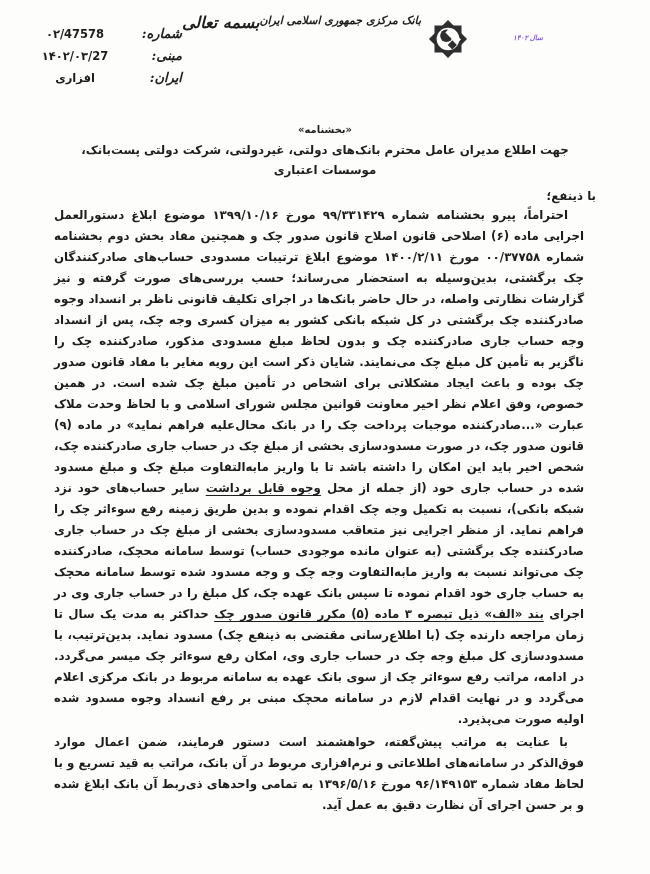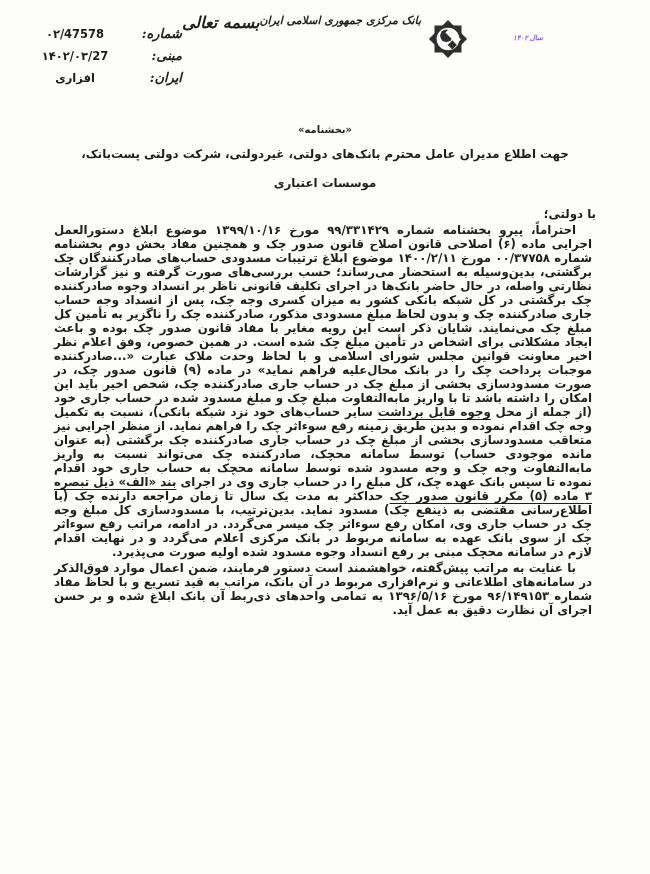--- a/index.html
+++ b/index.html
@@ -83,35 +83,35 @@
   .doc-title {
     text-align: center;
     font-weight: bold;
     font-size: 10px;
     margin-top: 6px;
   }
   .addressee {
     text-align: center;
     font-weight: bold;
     font-size: 11.8px;
-    line-height: 29px;
+    line-height: 20px;
     margin-top: 5px;
   }
   .salutation {
     font-weight: bold;
     font-size: 11.8px;
     margin-top: 9px;
   }
   .body-par {
     text-align: justify;
     font-weight: bold;
     font-size: 11.8px;
-    line-height: 14px;
+    line-height: 21px;
     text-indent: 16px;
-    margin: 2px 4px 0 0;
+    margin: 2px 12px 0 0;
   }
   .u { text-decoration: underline; text-underline-offset: 3px; }
 </style>
 </head>
 <body>
 
 <div class="page">
 
   <div class="letterhead">
 
@@ -152,20 +152,20 @@
   </div>
 
   <div class="content">
 
     <div class="doc-title">«بخشنامه»</div>
 
     <div class="addressee">
       <div>جهت اطلاع مدیران عامل محترم بانک‌های دولتی، غیردولتی، شرکت دولتی پست‌بانک، موسسات اعتباری</div>
     </div>
 
-    <div class="salutation">با دولتی؛</div>
+    <div class="salutation">با ذینفع؛</div>
 
     <p class="body-par"><span>احتراماً، پیرو بخشنامه شماره ۹۹/۳۳۱۴۲۹ مورخ ۱۳۹۹/۱۰/۱۶ موضوع ابلاغ دستورالعمل اجرایی ماده (۶) اصلاحی قانون اصلاح قانون صدور چک و همچنین مفاد بخش دوم بخشنامه شماره ۰۰/۳۷۷۵۸ مورخ ۱۴۰۰/۲/۱۱ موضوع ابلاغ ترتیبات مسدودی حساب‌های صادرکنندگان چک برگشتی، بدین‌وسیله به استحضار می‌رساند؛ حسب بررسی‌های صورت گرفته و نیز گزارشات نظارتی واصله، در حال حاضر بانک‌ها در اجرای تکلیف قانونی ناظر بر انسداد وجوه صادرکننده چک برگشتی در کل شبکه بانکی کشور به میزان کسری وجه چک، پس از انسداد وجه حساب جاری صادرکننده چک و بدون لحاظ مبلغ مسدودی مذکور، صادرکننده چک را ناگزیر به تأمین کل مبلغ چک می‌نمایند. شایان ذکر است این رویه مغایر با مفاد قانون صدور چک بوده و باعث ایجاد مشکلاتی برای اشخاص در تأمین مبلغ چک شده است. در همین خصوص، وفق اعلام نظر اخیر معاونت قوانین مجلس شورای اسلامی و با لحاظ وحدت ملاک عبارت «...صادرکننده موجبات پرداخت چک را در بانک محال‌علیه فراهم نماید» در ماده (۹) قانون صدور چک، در صورت مسدودسازی بخشی از مبلغ چک در حساب جاری صادرکننده چک، شخص اخیر باید این امکان را داشته باشد تا با واریز مابه‌التفاوت مبلغ چک و مبلغ مسدود شده در حساب جاری خود (از جمله از محل </span><span class="u">وجوه قابل برداشت</span><span> سایر حساب‌های خود نزد شبکه بانکی)، نسبت به تکمیل وجه چک اقدام نموده و بدین طریق زمینه رفع سوءاثر چک را فراهم نماید. از منظر اجرایی نیز متعاقب مسدودسازی بخشی از مبلغ چک در حساب جاری صادرکننده چک برگشتی (به عنوان مانده موجودی حساب) توسط سامانه محچک، صادرکننده چک می‌تواند نسبت به واریز مابه‌التفاوت وجه چک و وجه مسدود شده توسط سامانه محچک به حساب جاری خود اقدام نموده تا سپس بانک عهده چک، کل مبلغ را در حساب جاری وی در اجرای </span><span class="u">بند «الف» ذیل تبصره ۳ ماده (۵) مکرر قانون صدور چک</span><span> حداکثر به مدت یک سال تا زمان مراجعه دارنده چک (با اطلاع‌رسانی مقتضی به ذینفع چک) مسدود نماید. بدین‌ترتیب، با مسدودسازی کل مبلغ وجه چک در حساب جاری وی، امکان رفع سوءاثر چک میسر می‌گردد. در ادامه، مراتب رفع سوءاثر چک از سوی بانک عهده به سامانه مربوط در بانک مرکزی اعلام می‌گردد و در نهایت اقدام لازم در سامانه محچک مبنی بر رفع انسداد وجوه مسدود شده اولیه صورت می‌پذیرد.</span></p>
     <p class="body-par"><span>با عنایت به مراتب پیش‌گفته، خواهشمند است دستور فرمایند، ضمن اعمال موارد فوق‌الذکر در سامانه‌های اطلاعاتی و نرم‌افزاری مربوط در آن بانک، مراتب به قید تسریع و با لحاظ مفاد شماره ۹۶/۱۴۹۱۵۳ مورخ ۱۳۹۶/۵/۱۶ به تمامی واحدهای ذی‌ربط آن بانک ابلاغ شده و بر حسن اجرای آن نظارت دقیق به عمل آید.</span></p>
 
   </div>
 
 </div>
 
 </body></html>

